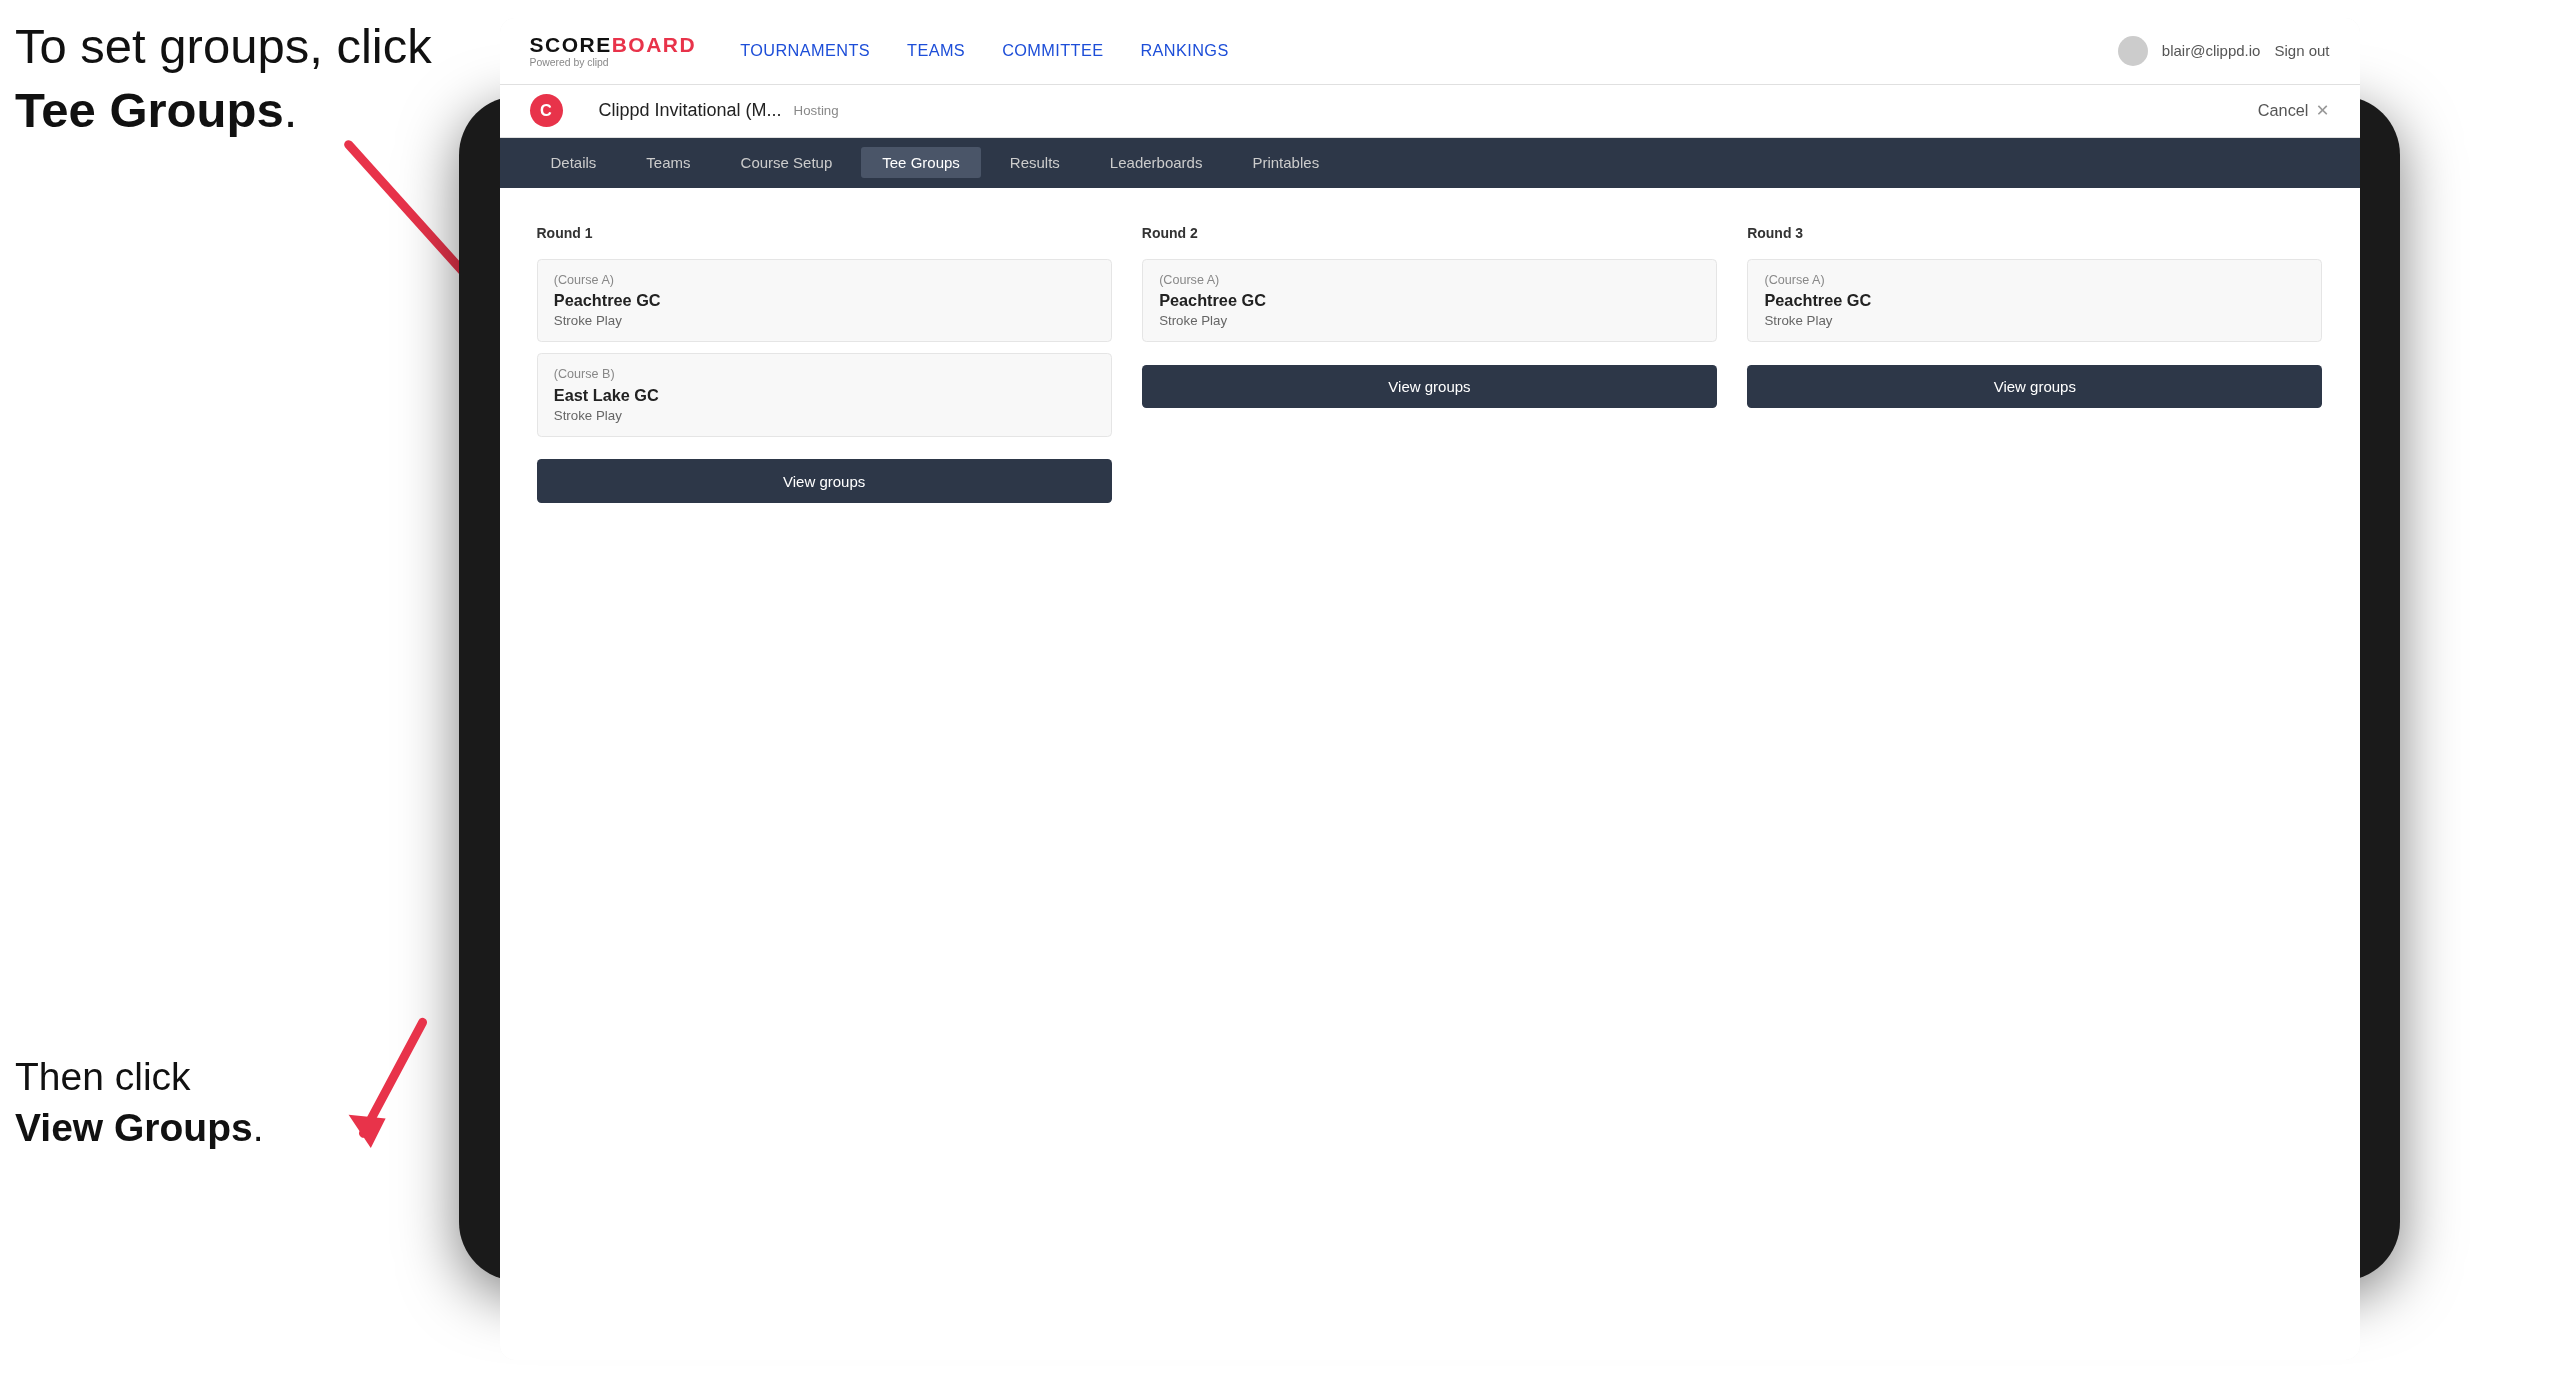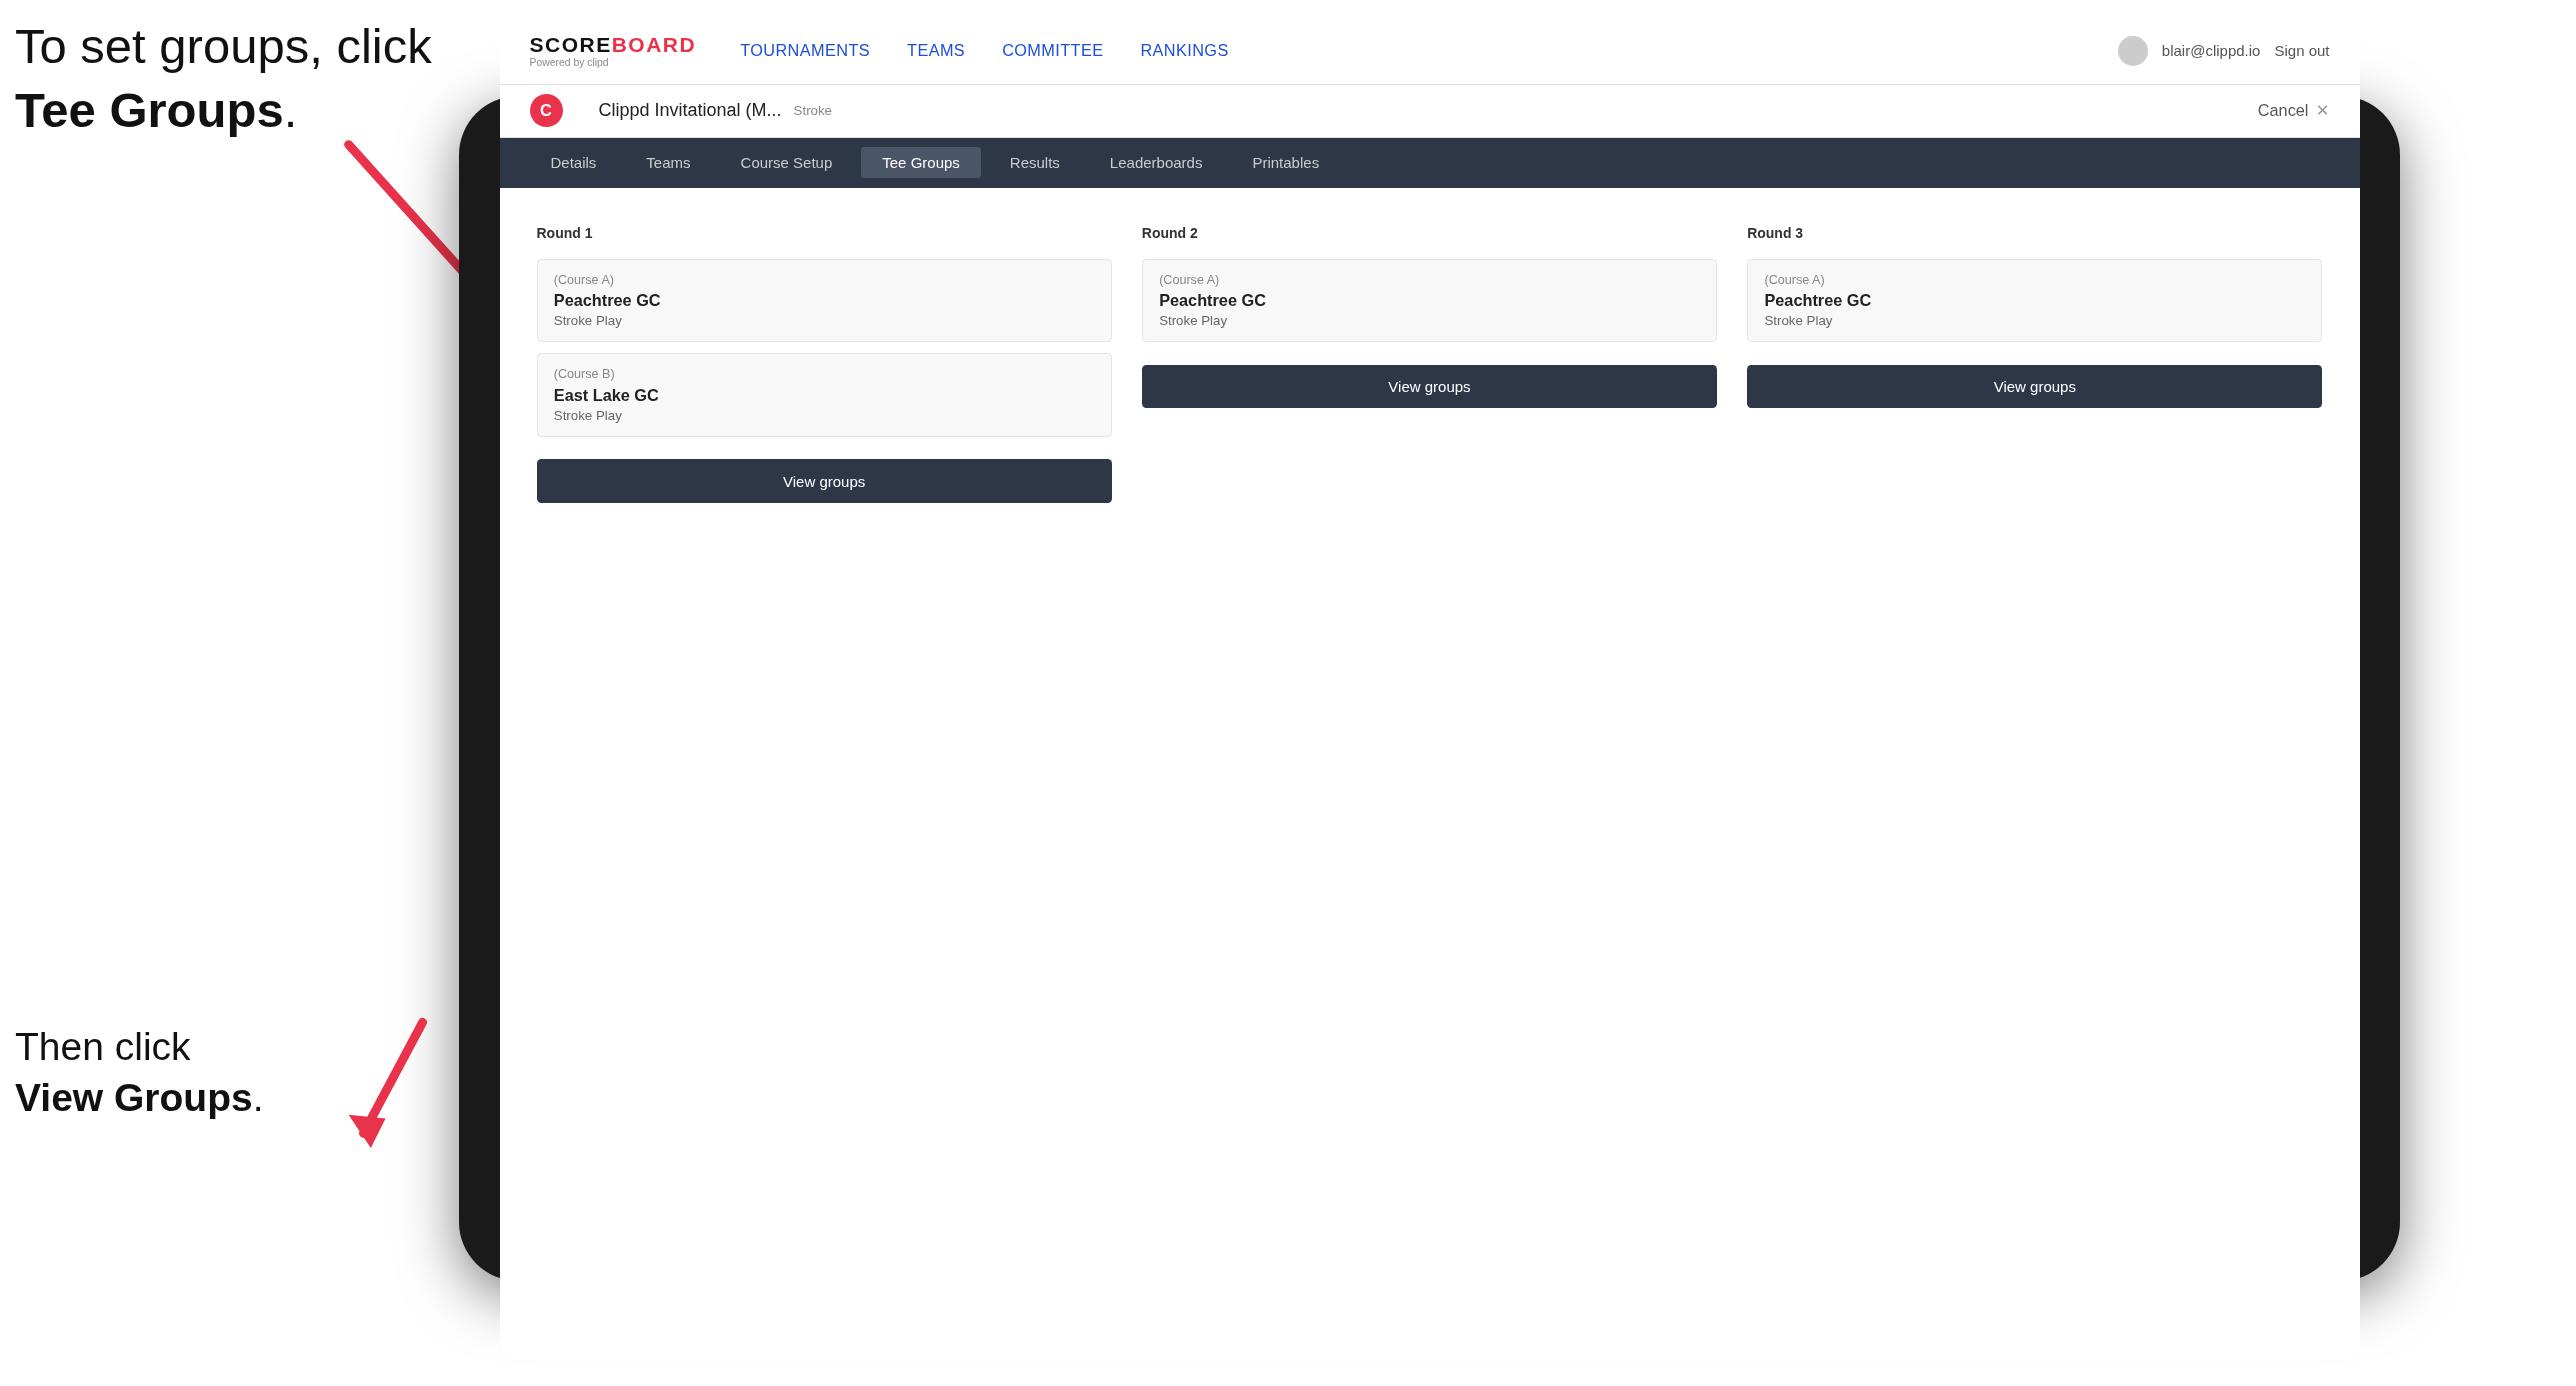--- a/index.html
+++ b/index.html
@@ -21,21 +21,21 @@
       line-height: 1.3;
       color: #111;
     }
     .instruction-top strong {
       font-weight: 900;
     }
 
     
     .instruction-bottom {
       position: absolute;
-      top: 1022px;
+      top: 1052px;
       left: 15px;
       font-size: 39px;
       line-height: 1.3;
       color: #111;
     }
     .instruction-bottom strong {
       font-weight: 900;
     }
 
     
@@ -310,21 +310,21 @@
         <div class="user-avatar"></div>
         <span>blair@clippd.io</span>
         <span style="cursor:pointer;">Sign out</span>
       </div>
     </div>
 
     <div class="sub-header">
       <div class="sub-header-left">
         <div class="brand-icon">C</div>
         <span class="tournament-name">Clippd Invitational (M...</span>
-        <span class="hosting-badge">Stroke</span>
+        <span class="hosting-badge">Hosting</span>
       </div>
       <span class="cancel-btn">Cancel</span>
       <span style="font-size:16.3px;color:#999;margin-left:7.4px;">✕</span>
     </div>
 
     <div class="tab-bar">
       <div class="tab-item">Details</div>
       <div class="tab-item">Teams</div>
       <div class="tab-item">Course Setup</div>
       <div class="tab-item active">Tee Groups</div>

